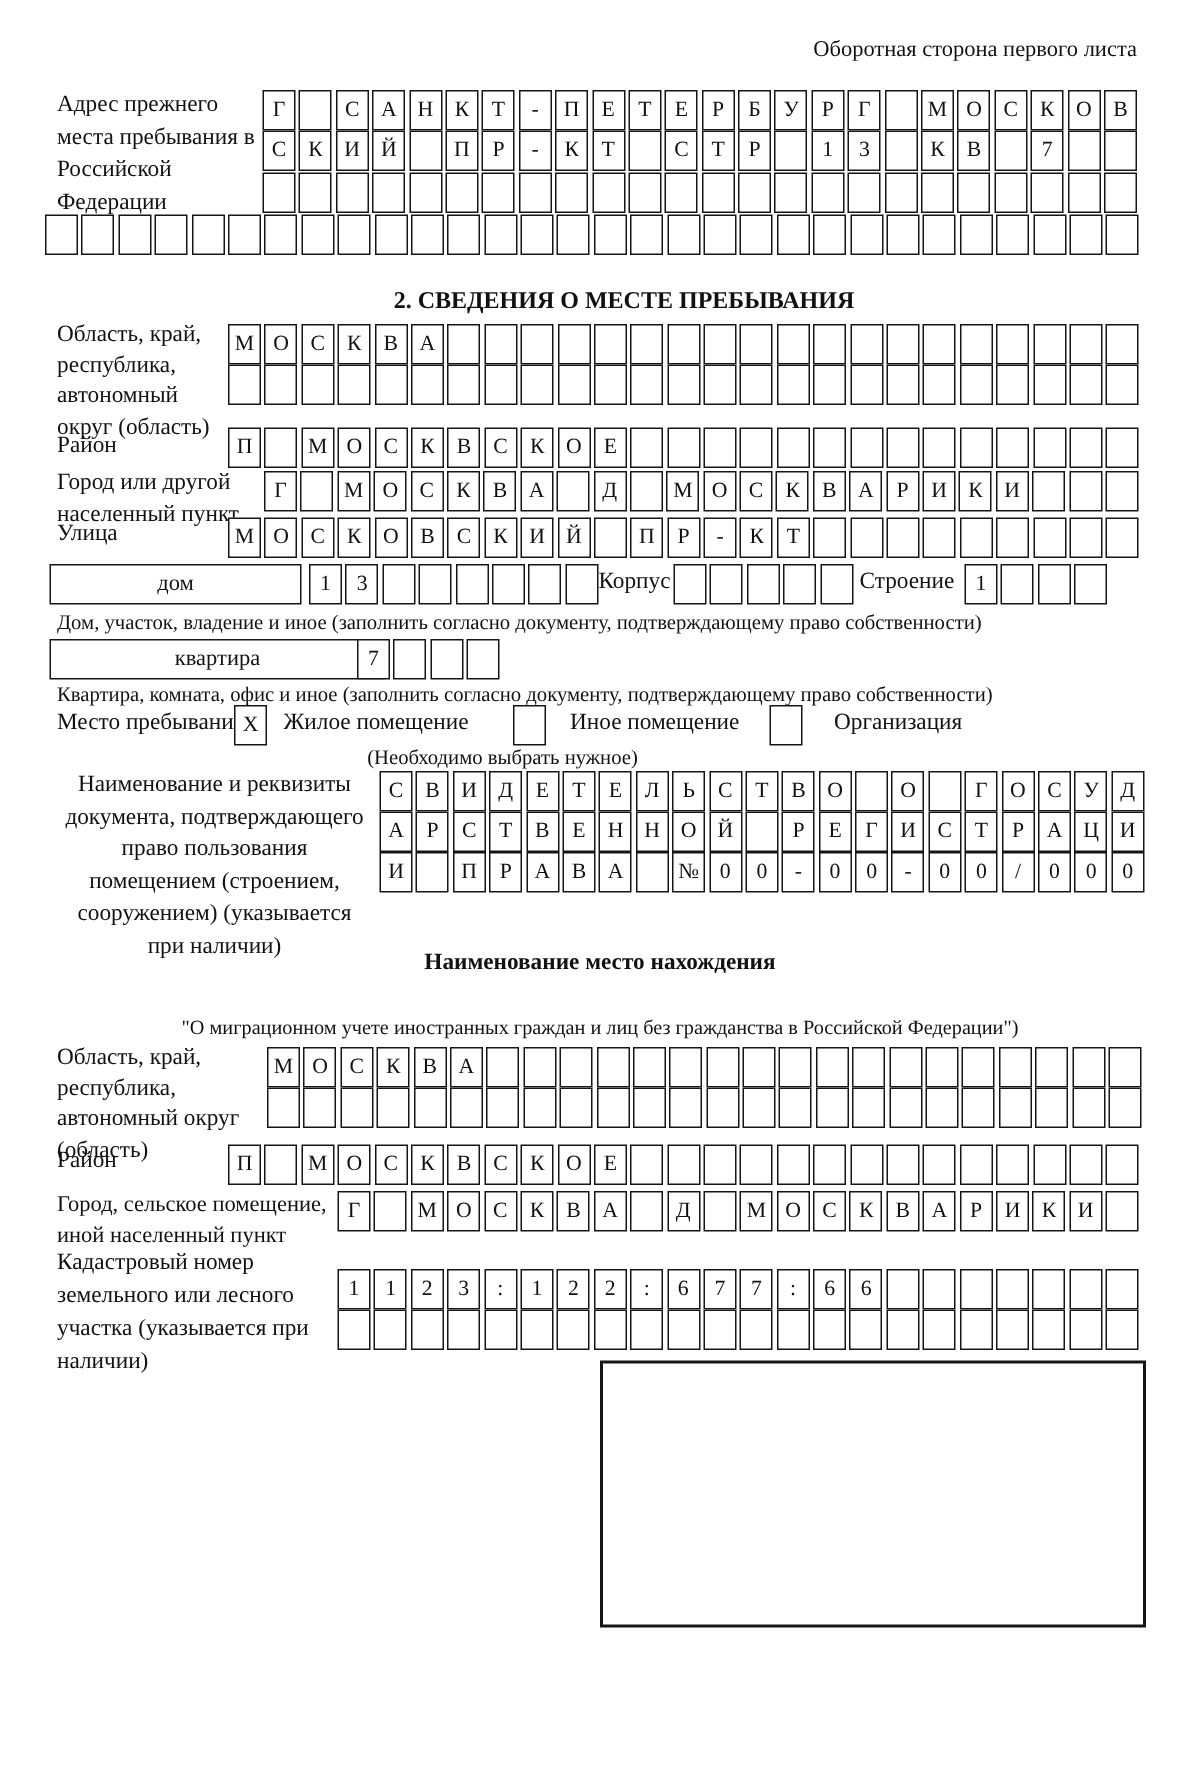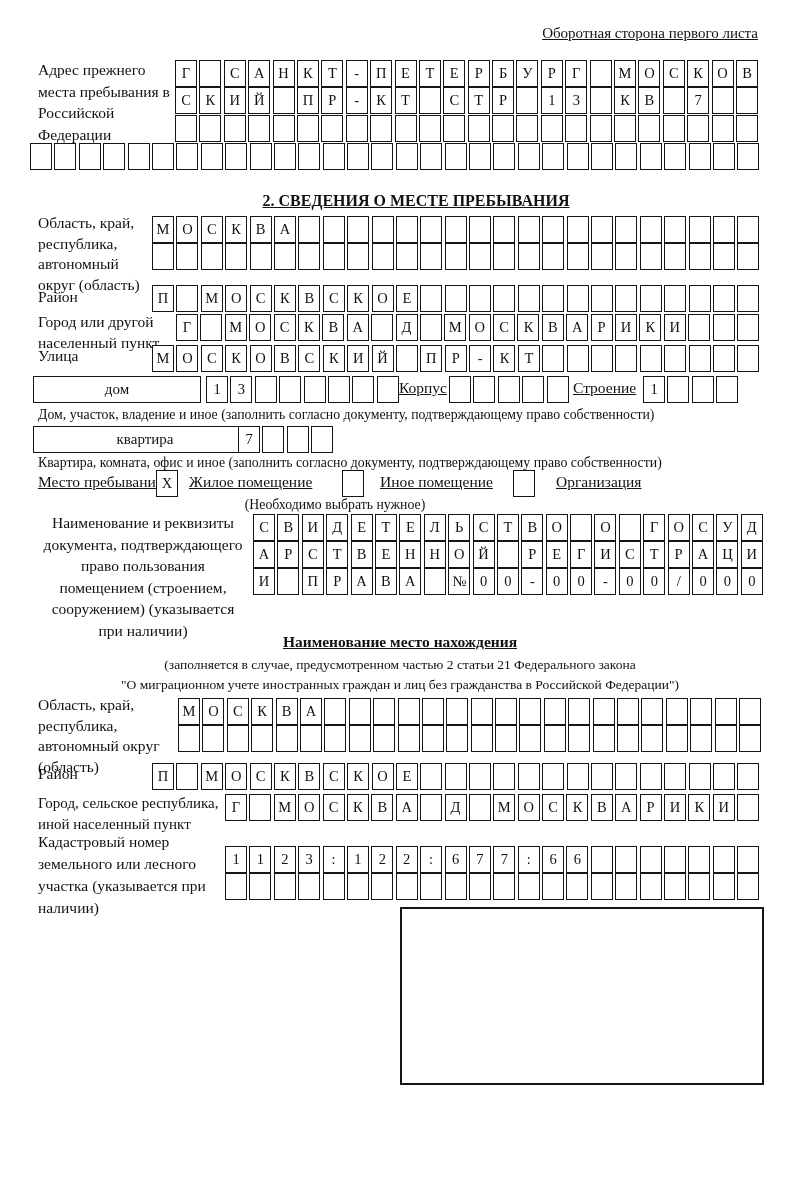--- a/index.html
+++ b/index.html
@@ -1,21 +1,21 @@
 <!DOCTYPE html>
 <html lang="ru"><head>
 <meta charset="utf-8">
 <style>
   html,body{margin:0;padding:0;background:#fff;}
   .page{
     position:relative;width:800px;height:1180px;background:#fff;
     font-family:"Liberation Serif","DejaVu Serif",serif;color:#111;
     overflow:hidden;
   }
-  .abs{position:absolute;text-decoration:underline;}
+  .abs{position:absolute;}
   .lbl{position:absolute;font-size:15.5px;line-height:20.5px;}
   .note{position:absolute;font-size:13.8px;color:#111;}
   .center{text-align:center;}
   .bold{font-weight:bold;}
   .cells{position:absolute;display:flex;gap:2.4px;}
   .cell{
     flex:0 0 22px;width:22px;height:27px;box-sizing:border-box;
     border:1.8px solid #151515;background:#fff;
     display:flex;align-items:center;justify-content:center;
     font-size:14.5px;line-height:1;
@@ -408,21 +408,20 @@
       <span class="cell">-</span>
       <span class="cell">0</span>
       <span class="cell">0</span>
       <span class="cell">/</span>
       <span class="cell">0</span>
       <span class="cell">0</span>
       <span class="cell">0</span>
     </div>
 
   <div class="abs center bold" style="left:0;top:633px;width:800px;font-size:15.5px;">Наименование место нахождения</div>
-  <div class="note center" style="left:0;top:657px;width:800px;font-size:13.5px;">(заполняется в случае, предусмотренном частью 2 статьи 21 Федерального закона</div>
   <div class="note center" style="left:0;top:677px;width:800px;font-size:13.5px;">"О миграционном учете иностранных граждан и лиц без гражданства в Российской Федерации")</div>
 
   <div class="lbl" style="left:38px;top:695px;width:136px;">Область, край, республика, автономный округ (область)</div>
   <div class="cells" style="left:178px;top:698px;">
       <span class="cell">М</span>
       <span class="cell">О</span>
       <span class="cell">С</span>
       <span class="cell">К</span>
       <span class="cell">В</span>
       <span class="cell">А</span>
@@ -494,21 +493,21 @@
       <span class="cell"></span>
       <span class="cell"></span>
       <span class="cell"></span>
       <span class="cell"></span>
       <span class="cell"></span>
       <span class="cell"></span>
       <span class="cell"></span>
       <span class="cell"></span>
     </div>
 
-  <div class="lbl" style="left:38px;top:793px;width:188px;font-size:15px;">Город, сельское республика, иной населенный пункт</div>
+  <div class="lbl" style="left:38px;top:793px;width:188px;font-size:15px;">Город, сельское помещение, иной населенный пункт</div>
   <div class="cells" style="left:225px;top:794px;">
       <span class="cell">Г</span>
       <span class="cell"></span>
       <span class="cell">М</span>
       <span class="cell">О</span>
       <span class="cell">С</span>
       <span class="cell">К</span>
       <span class="cell">В</span>
       <span class="cell">А</span>
       <span class="cell"></span>

